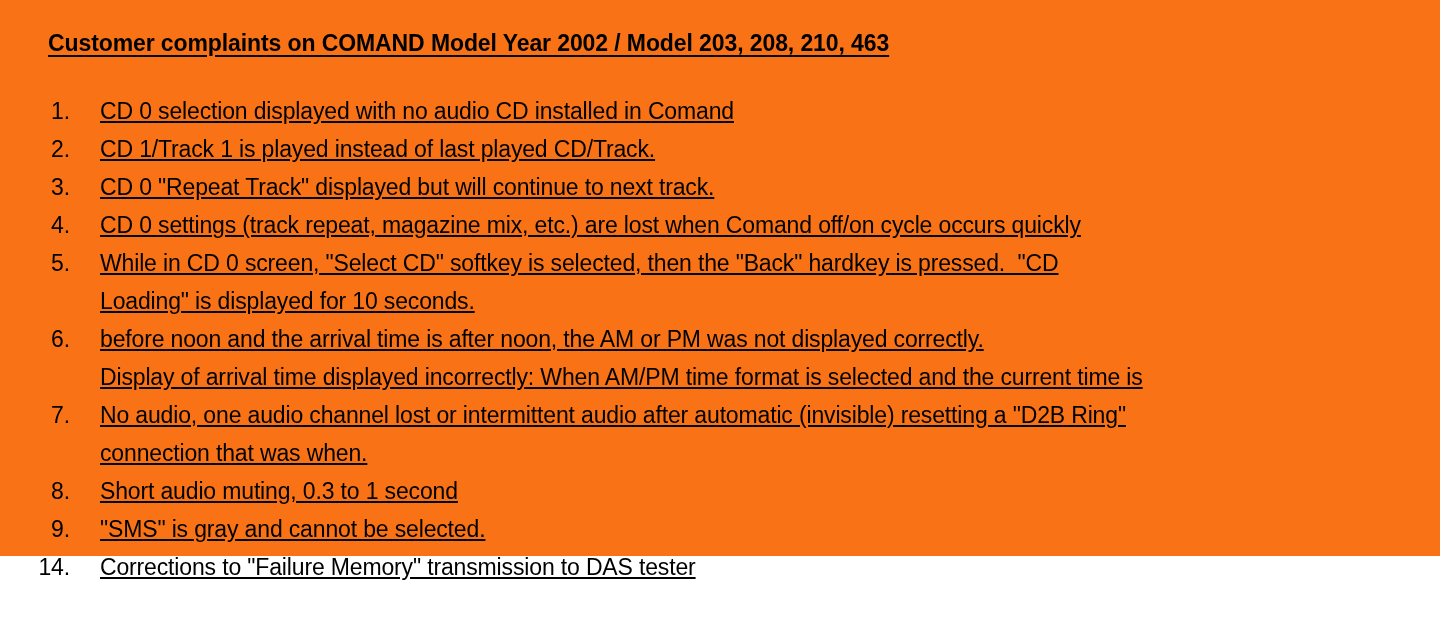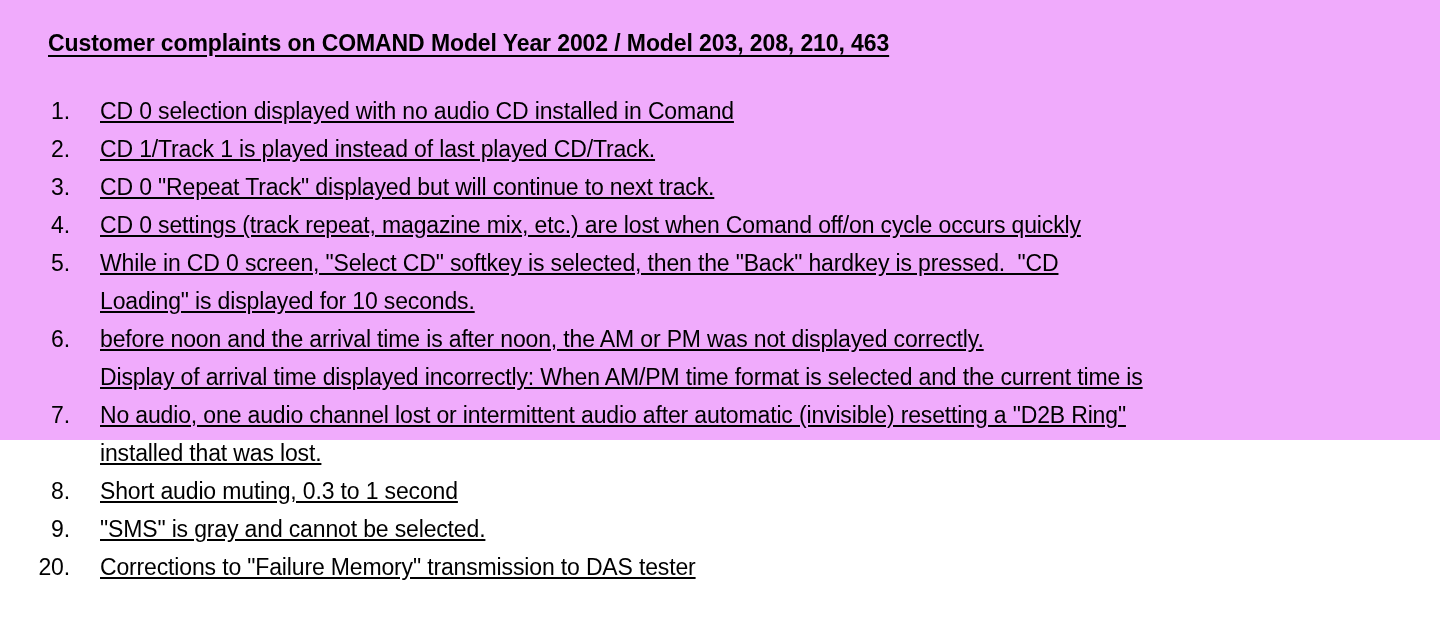--- a/index.html
+++ b/index.html
@@ -10,22 +10,22 @@
     width: 1440px;
     height: 624px;
     background: #ffffff;
     font-family: "Liberation Sans", sans-serif;
     color: #000000;
     overflow: hidden;
   }
   .page {
     position: relative;
     width: 1440px;
-    height: 440px;
-    background: #f0abfc;
+    height: 556px;
+    background: #f97316;
   }
   .doc-title {
     position: absolute;
     left: 48px;
     top: 30px;
     font-size: 23px;
     font-weight: bold;
     letter-spacing: -0.1px;
     text-decoration: underline;
     text-underline-offset: 4px;
@@ -92,29 +92,29 @@
       <div class="list-item">
         <div class="item-number">5.</div>
         <div class="item-text"><span class="wrap-line">While in CD 0 screen, "Select CD" softkey is selected, then the "Back" hardkey is pressed.  "CD</span><span class="wrap-line">Loading" is displayed for 10 seconds.</span></div>
       </div>
       <div class="list-item">
         <div class="item-number">6.</div>
         <div class="item-text"><span class="wrap-line">before noon and the arrival time is after noon, the AM or PM was not displayed correctly.</span><span class="wrap-line">Display of arrival time displayed incorrectly: When AM/PM time format is selected and the current time is</span></div>
       </div>
       <div class="list-item">
         <div class="item-number">7.</div>
-        <div class="item-text"><span class="wrap-line">No audio, one audio channel lost or intermittent audio after automatic (invisible) resetting a "D2B Ring"</span><span class="wrap-line">installed that was lost.</span></div>
+        <div class="item-text"><span class="wrap-line">No audio, one audio channel lost or intermittent audio after automatic (invisible) resetting a "D2B Ring"</span><span class="wrap-line">connection that was when.</span></div>
       </div>
       <div class="list-item">
         <div class="item-number">8.</div>
         <div class="item-text"><span class="wrap-line">Short audio muting, 0.3 to 1 second</span></div>
       </div>
       <div class="list-item">
         <div class="item-number">9.</div>
         <div class="item-text"><span class="wrap-line">"SMS" is gray and cannot be selected.</span></div>
       </div>
       <div class="list-item">
-        <div class="item-number">20.</div>
+        <div class="item-number">14.</div>
         <div class="item-text"><span class="wrap-line">Corrections to "Failure Memory" transmission to DAS tester</span></div>
       </div>
     </div>
 
 </div>
 
 </body></html>

